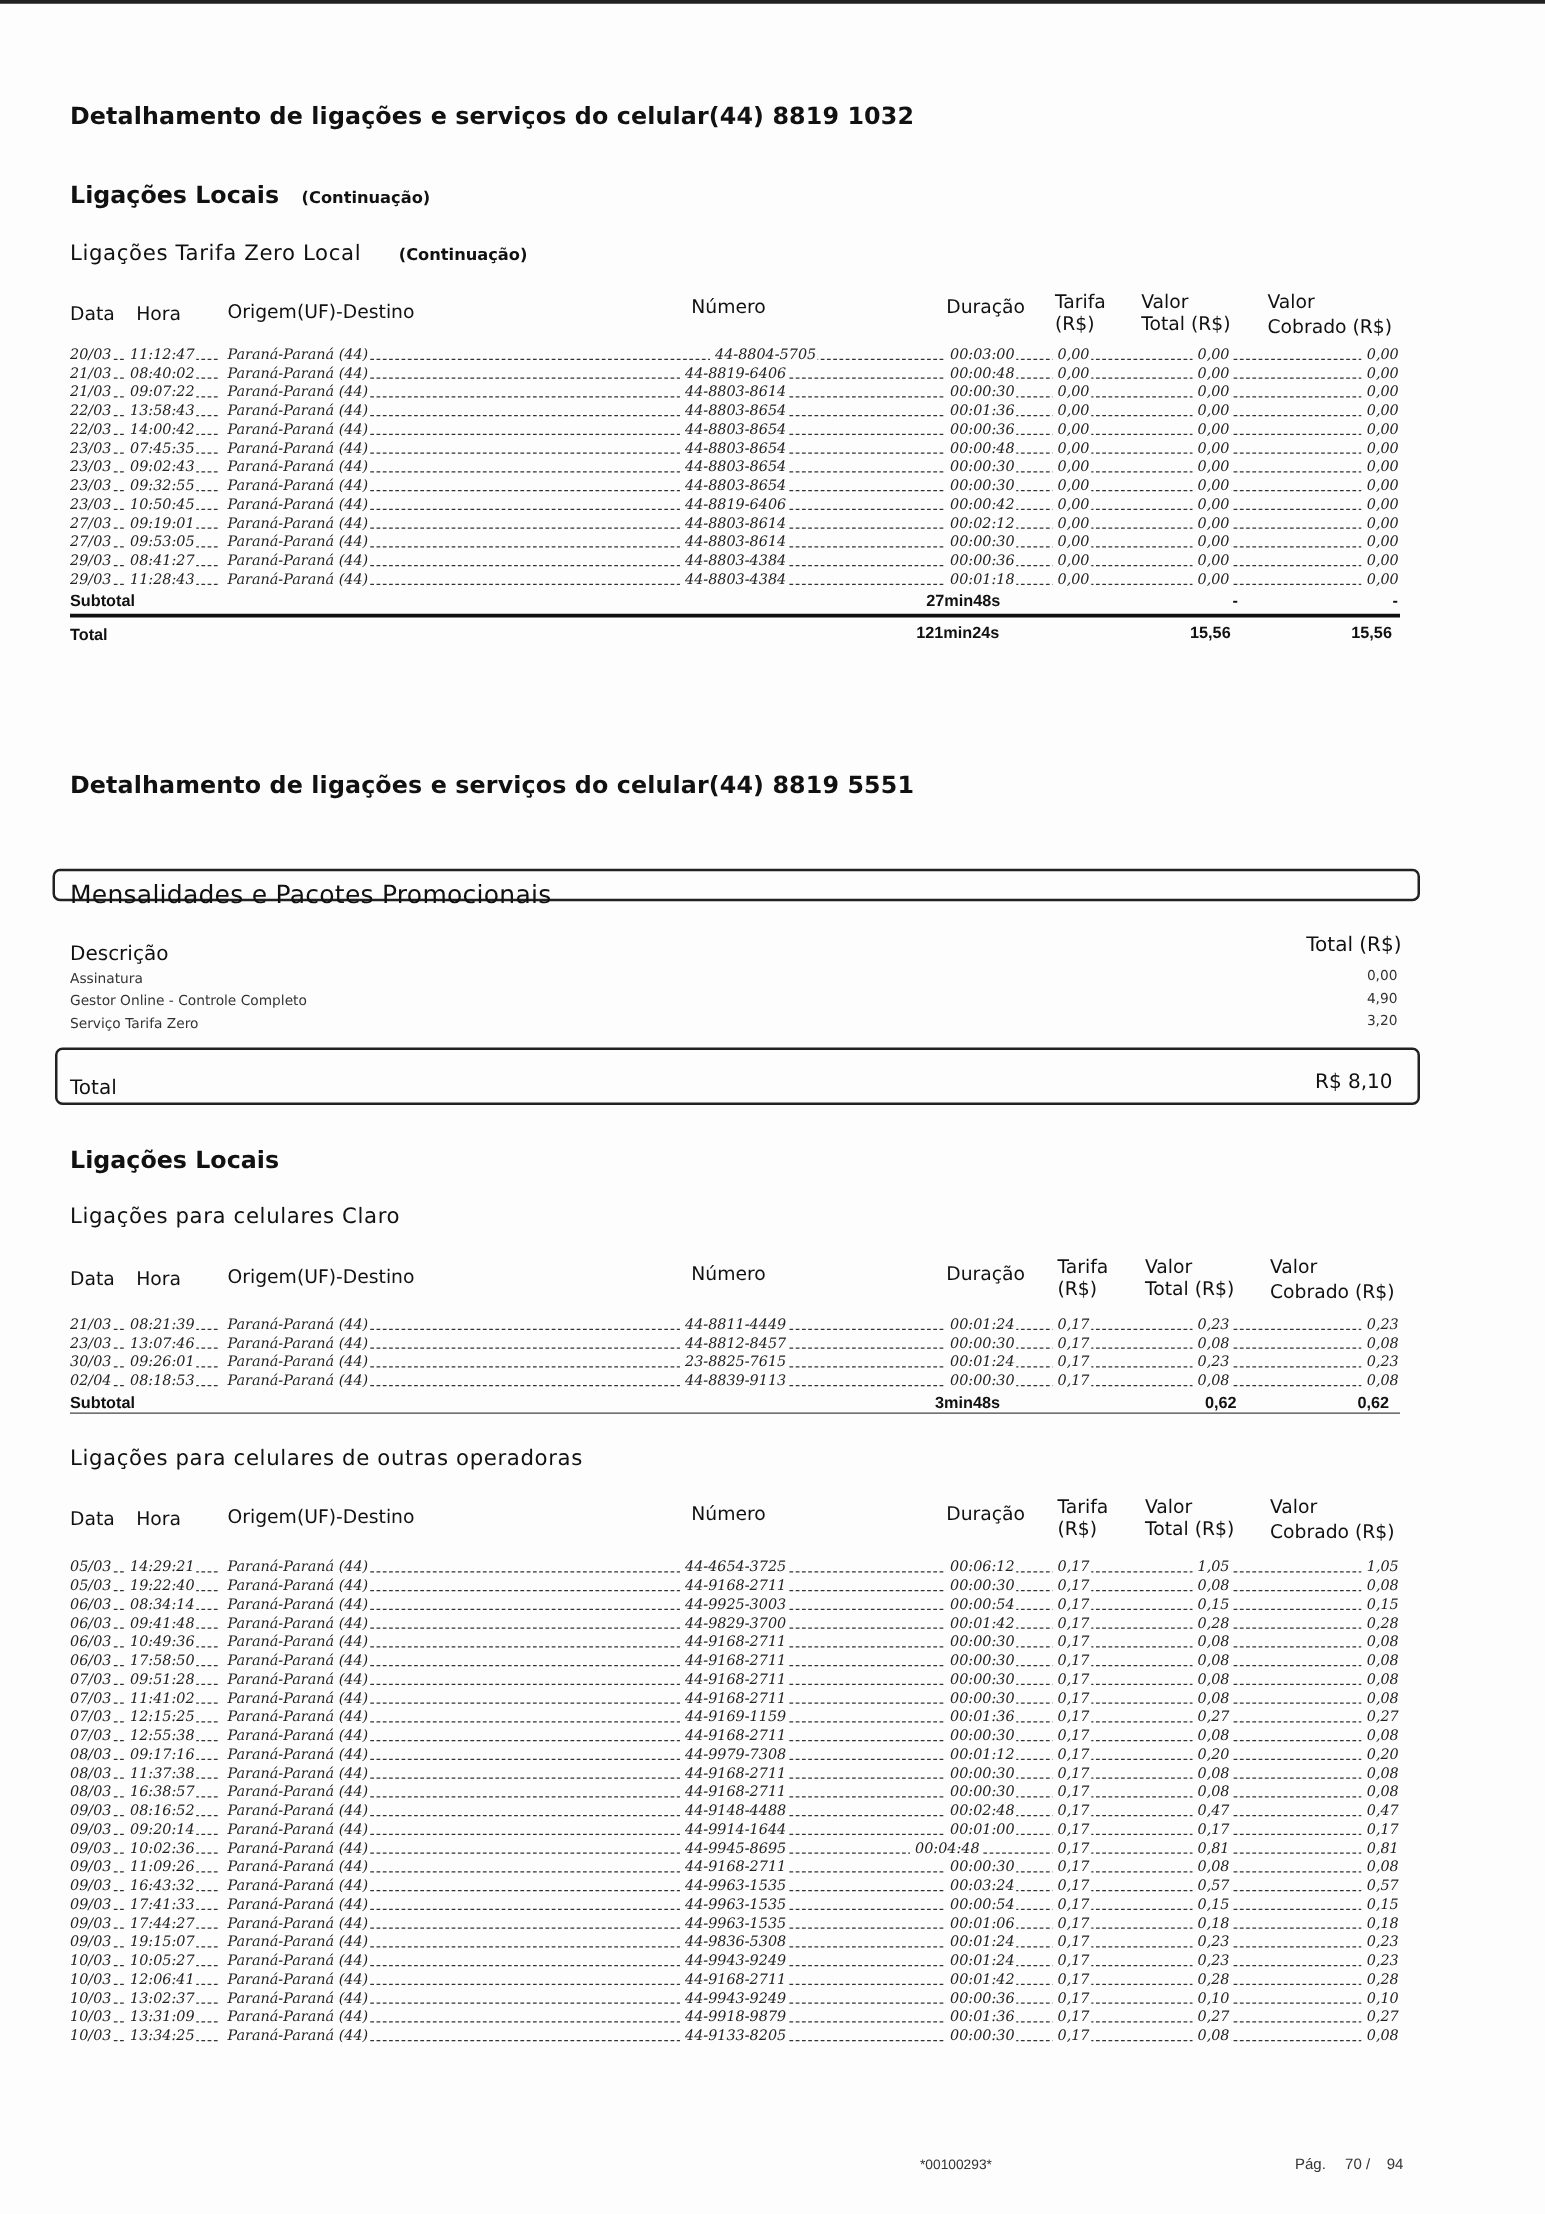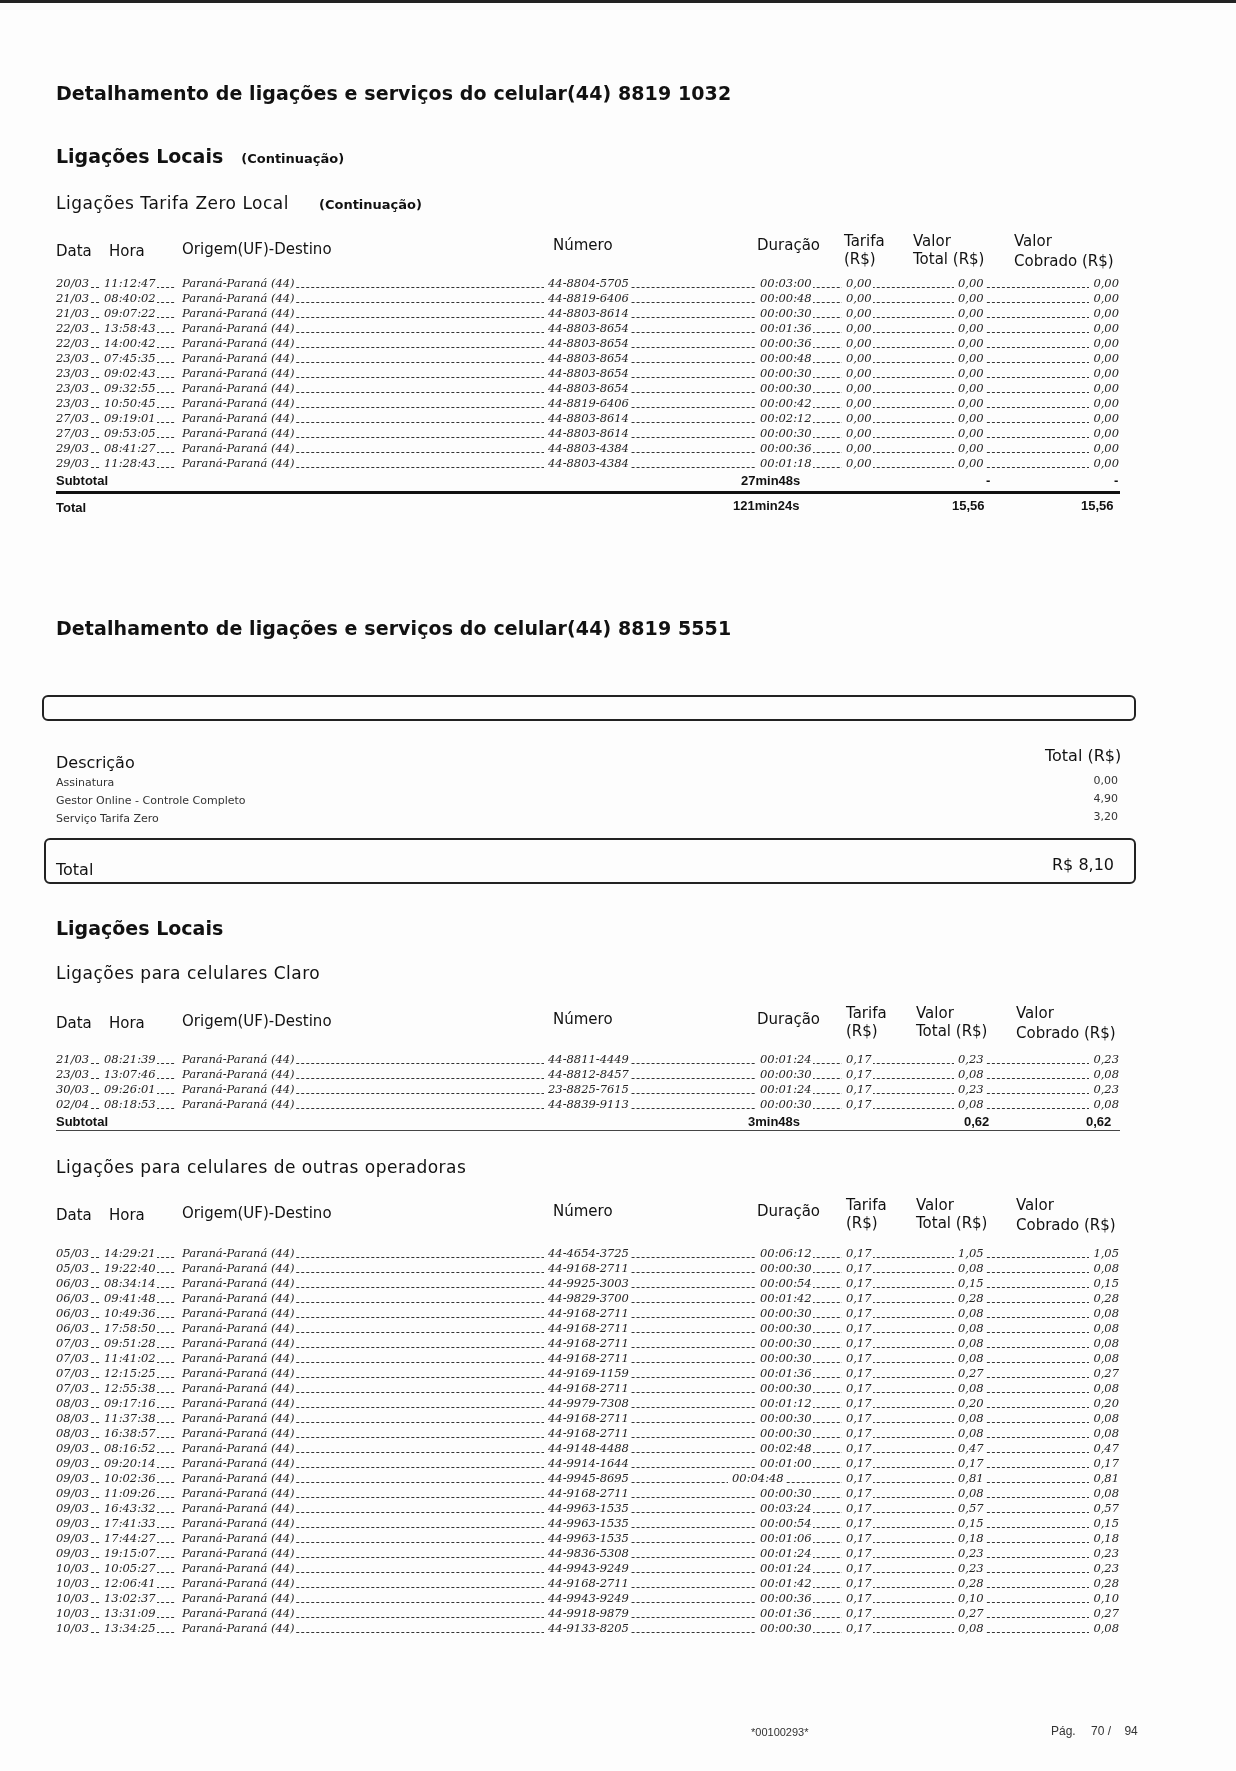--- a/index.html
+++ b/index.html
@@ -19,21 +19,21 @@
   .row span { position:absolute; top:0; background:#fdfdfd; padding-right:1px; }
   .row .lead { position:absolute; left:0; right:0; top:0; border-bottom:1.5px dashed #333; height:11px; }
   .subtotal { position:relative; height:18px; font-family:"Liberation Sans", sans-serif; font-size:13px; font-weight:bold; }
   .subtotal span { position:absolute; top:2px; }
   .rule { height:3px; background:#111; margin-top:2px; }
   .thin-rule { height:1px; background:#444; }
   .box { position:absolute; border:2px solid #222; border-radius:6px; }
   .mens-title { position:absolute; left:56px; font-size:20px; letter-spacing:0.2px; }
   .desc-head { position:absolute; font-size:16px; }
   .desc-item { position:absolute; font-size:11px; color:#333; }
-  .footer { position:absolute; font-family:"Liberation Sans", sans-serif; font-size:11px; color:#333;margin-left:15px; }
+  .footer { position:absolute; font-family:"Liberation Sans", sans-serif; font-size:11px; color:#333; }
   .r { text-align:right; }
 </style>
 </head>
 <body>
 
 <div class="page">
   <div class="top-edge"></div>
 
   <div class="h1" style="top:82px;">Detalhamento de ligações e serviços do celular(44) 8819 1032</div>
   <div class="h2" style="top:145px;">
@@ -56,21 +56,21 @@
       <span style="left:857px;top:18px;">Total (R$)</span>
       <span style="left:958px;top:0;">Valor</span>
       <span style="left:958px;top:20px;">Cobrado (R$)</span>
     </div>
     <div class="rows">
         <div class="row">
           <div class="lead"></div>
           <span style="left:0">20/03</span>
           <span style="left:44px;padding-left:4px">11:12:47</span>
           <span style="left:120px;padding-left:6px">Paraná-Paraná (44)</span>
-          <span style="left:488px;padding-left:4px">44-8804-5705</span>
+          <span style="left:512px;padding-left:4px">44-8804-5705</span>
           <span style="left:700px;padding-left:4px">00:03:00</span>
           <span style="left:786px;padding-left:4px">0,00</span>
           <span style="left:898px;padding-left:4px">0,00</span>
           <span style="right:0;padding-left:4px">0,00</span>
         </div>
         <div class="row">
           <div class="lead"></div>
           <span style="left:0">21/03</span>
           <span style="left:44px;padding-left:4px">08:40:02</span>
           <span style="left:120px;padding-left:6px">Paraná-Paraná (44)</span>
@@ -213,20 +213,21 @@
       <span style="left:0;top:6px;">Total</span>
       <span style="left:677px;top:4px;">121min24s</span>
       <span style="left:896px;top:4px;">15,56</span>
       <span style="left:1025px;top:4px;">15,56</span>
     </div>
   </div>
 
   <div class="h1" style="top:617px;">Detalhamento de ligações e serviços do celular(44) 8819 5551</div>
 
   <div class="box" style="left:42px; top:695px; width:1090px; height:22px; border-top-left-radius:6px;"></div>
+  <div class="mens-title" style="top:703px;">Mensalidades e Pacotes Promocionais</div>
   <div class="desc-head" style="left:56px; top:753px;">Descrição</div>
   <div class="desc-head" style="left:1045px; top:746px;">Total (R$)</div>
   <div id="mens-items">
       <div class="desc-item" style="left: 56px; top: 776px;">Assinatura</div>
       <div class="desc-item r" style="left: 1060px; width: 58px; top: 774px;">0,00</div>
       <div class="desc-item" style="left: 56px; top: 794px;">Gestor Online - Controle Completo</div>
       <div class="desc-item r" style="left: 1060px; width: 58px; top: 792px;">4,90</div>
       <div class="desc-item" style="left: 56px; top: 812px;">Serviço Tarifa Zero</div>
       <div class="desc-item r" style="left: 1060px; width: 58px; top: 810px;">3,20</div>
     </div>

